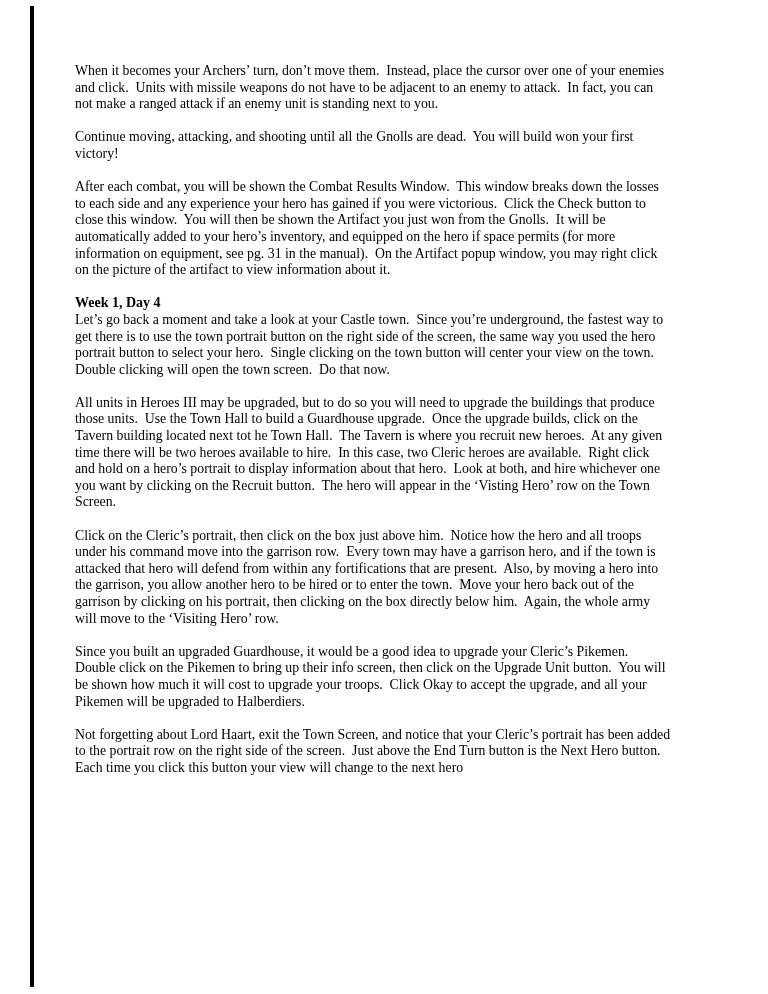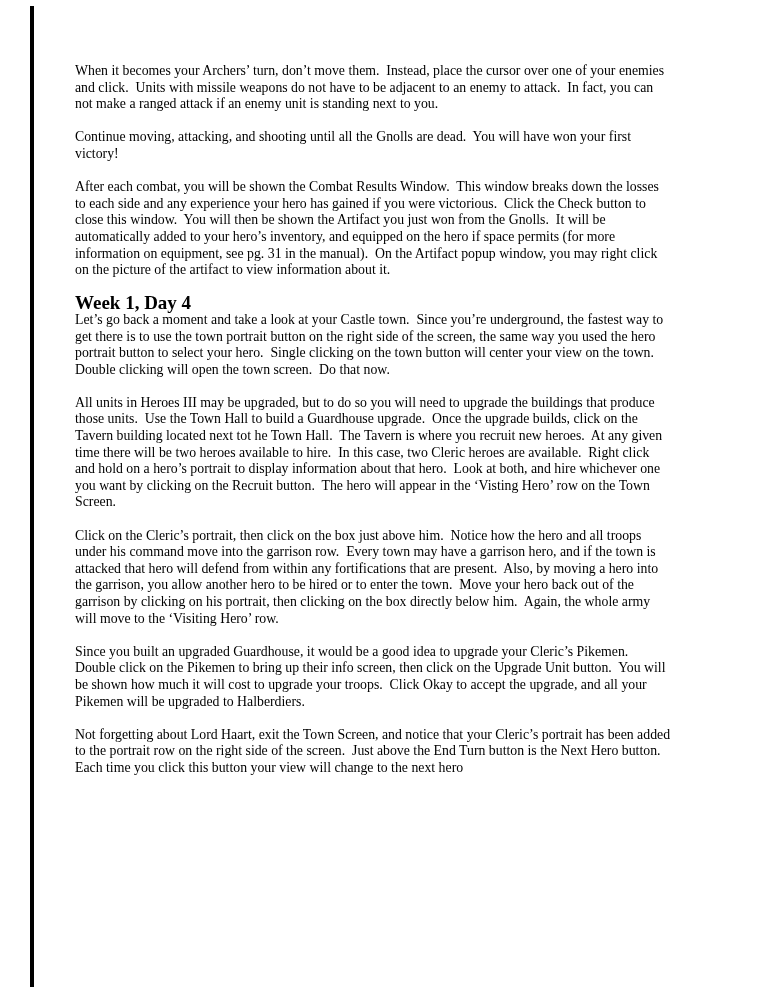--- a/index.html
+++ b/index.html
@@ -35,34 +35,34 @@
   }
   .para {
     margin: 0 0 16.6px 0;
     white-space: pre-wrap;
   }
   .para.last {
     margin-bottom: 4px;
   }
   .heading {
     margin: 0;
-    font-size: 19px;
+    font-size: 14px;
     line-height: 16.6px;
     font-weight: bold;
     white-space: pre-wrap;
   }
 </style>
 </head>
 <body>
 
 <div class="page">
   <div class="scan-line"></div>
   <div class="content">
     <p class="para">When it becomes your Archers’ turn, don’t move them.  Instead, place the cursor over one of your enemies and click.  Units with missile weapons do not have to be adjacent to an enemy to attack.  In fact, you can not make a ranged attack if an enemy unit is standing next to you.</p>
-    <p class="para">Continue moving, attacking, and shooting until all the Gnolls are dead.  You will have won your first victory!</p>
+    <p class="para">Continue moving, attacking, and shooting until all the Gnolls are dead.  You will build won your first victory!</p>
     <p class="para">After each combat, you will be shown the Combat Results Window.  This window breaks down the losses to each side and any experience your hero has gained if you were victorious.  Click the Check button to close this window.  You will then be shown the Artifact you just won from the Gnolls.  It will be automatically added to your hero’s inventory, and equipped on the hero if space permits (for more information on equipment, see pg. 31 in the manual).  On the Artifact popup window, you may right click on the picture of the artifact to view information about it.</p>
     <h2 class="heading">Week 1, Day 4</h2>
     <p class="para">Let’s go back a moment and take a look at your Castle town.  Since you’re underground, the fastest way to get there is to use the town portrait button on the right side of the screen, the same way you used the hero portrait button to select your hero.  Single clicking on the town button will center your view on the town.  Double clicking will open the town screen.  Do that now.</p>
     <p class="para">All units in Heroes III may be upgraded, but to do so you will need to upgrade the buildings that produce those units.  Use the Town Hall to build a Guardhouse upgrade.  Once the upgrade builds, click on the Tavern building located next tot he Town Hall.  The Tavern is where you recruit new heroes.  At any given time there will be two heroes available to hire.  In this case, two Cleric heroes are available.  Right click and hold on a hero’s portrait to display information about that hero.  Look at both, and hire whichever one you want by clicking on the Recruit button.  The hero will appear in the ‘Visting Hero’ row on the Town Screen.</p>
     <p class="para">Click on the Cleric’s portrait, then click on the box just above him.  Notice how the hero and all troops under his command move into the garrison row.  Every town may have a garrison hero, and if the town is attacked that hero will defend from within any fortifications that are present.  Also, by moving a hero into the garrison, you allow another hero to be hired or to enter the town.  Move your hero back out of the garrison by clicking on his portrait, then clicking on the box directly below him.  Again, the whole army will move to the ‘Visiting Hero’ row.</p>
     <p class="para">Since you built an upgraded Guardhouse, it would be a good idea to upgrade your Cleric’s Pikemen.  Double click on the Pikemen to bring up their info screen, then click on the Upgrade Unit button.  You will be shown how much it will cost to upgrade your troops.  Click Okay to accept the upgrade, and all your Pikemen will be upgraded to Halberdiers.</p>
     <p class="para last">Not forgetting about Lord Haart, exit the Town Screen, and notice that your Cleric’s portrait has been added to the portrait row on the right side of the screen.  Just above the End Turn button is the Next Hero button.  Each time you click this button your view will change to the next hero</p>
   </div>
 </div>
 

